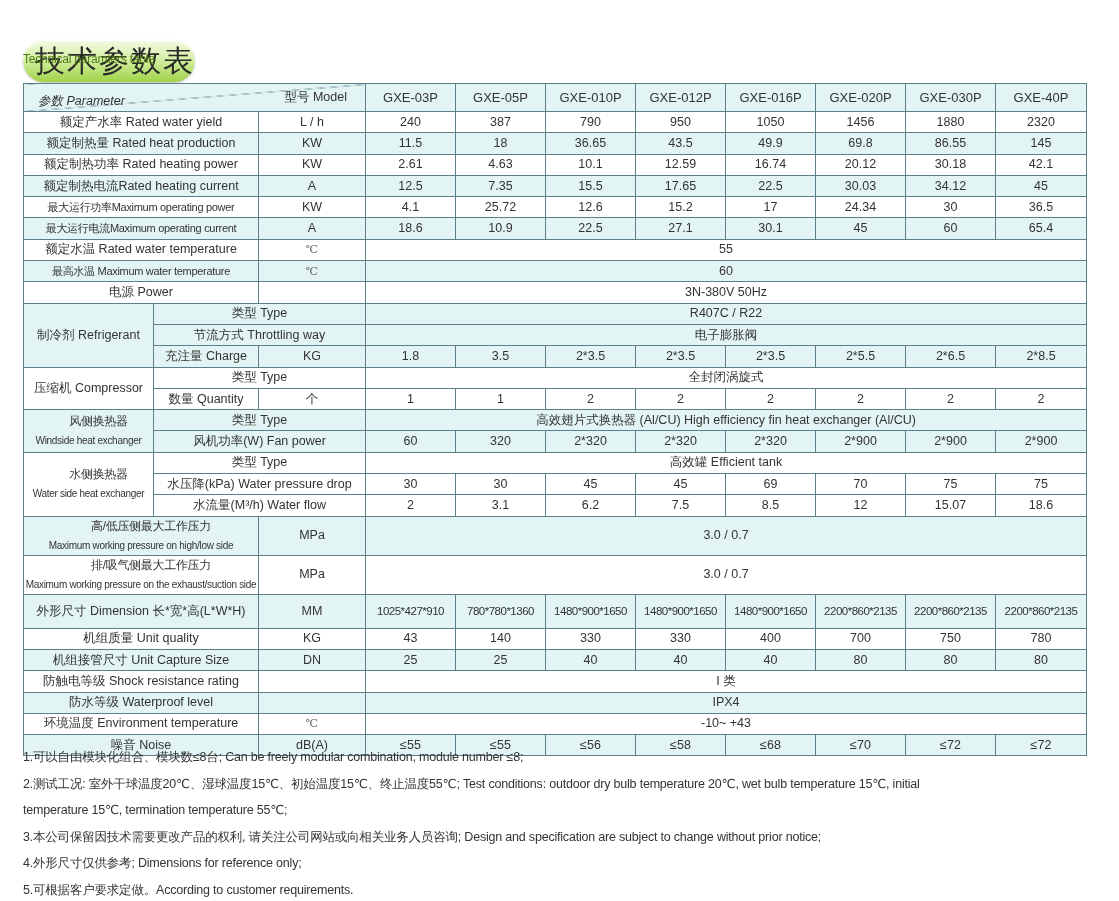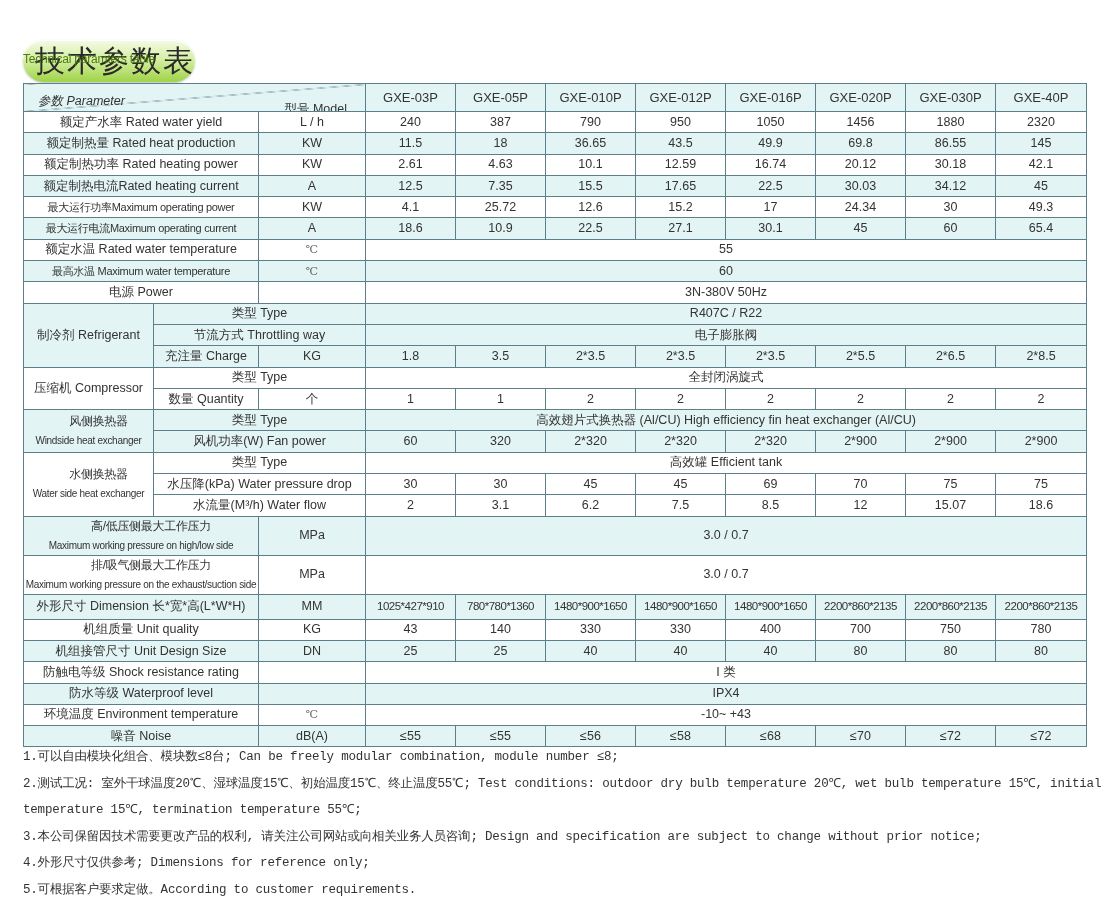--- a/index.html
+++ b/index.html
@@ -35,28 +35,28 @@
   td.small { font-size: 11px; letter-spacing: -0.3px; }
   td.tiny { font-size: 9.5px; line-height: 10px; letter-spacing: -0.4px; margin-top: 12px; }
   td.dim { font-size: 11.5px; letter-spacing: -0.5px; }
   td.two-line { line-height: 11px; font-size: 10px; letter-spacing: -0.3px; }
   td.two-line .cn { display: block; font-size: 12px; padding-left: 20px; }
   td.group { background: #e3f4f4; }
   td.diag {
     position: relative; text-align: left;
     background: linear-gradient(to bottom right, transparent calc(50% - 0.5px), #5c7f8a 50%, transparent calc(50% + 0.5px)), #e3f4f4 !important;
   }
-  td.diag .model-lbl { position: absolute; right: 18px; top: 16px; font-size: 12.5px; margin-left: 36px; }
+  td.diag .model-lbl { position: absolute; right: 18px; top: 4px; font-size: 12.5px; margin-left: 36px; }
   td.diag .param-lbl { position: absolute; left: 14px; bottom: 0px; font-size: 12.5px; font-style: italic; }
   .celsius { font-family: "DejaVu Serif", serif; font-size: 11px; color: #666; }
   .notes {
     position: absolute; left: 23px; top: 744px; width: 1080px;
     font-size: 12.5px; color: #333; line-height: 26.5px; letter-spacing: -0.2px;
   }
-  .notes p { margin: 0; font-family: Liberation Mono, monospace; }
+  .notes p { margin: 0; }
 </style>
 </head>
 <body>
 
 <div class="title-pill">
   <span>技术参数表</span>
 </div>
 <div class="subtitle">Technical paramters table</div>
 
 <table class="spec">
@@ -145,21 +145,21 @@
   <tr class="plain">
     <td colspan="2" class="small">最大运行功率Maximum operating power</td>
     <td>KW</td>
     <td>4.1</td>
     <td>25.72</td>
     <td>12.6</td>
     <td>15.2</td>
     <td>17</td>
     <td>24.34</td>
     <td>30</td>
-    <td>49.3</td>
+    <td>36.5</td>
   </tr>
 
   <tr class="alt">
     <td colspan="2" class="small">最大运行电流Maximum operating current</td>
     <td>A</td>
     <td>18.6</td>
     <td>10.9</td>
     <td>22.5</td>
     <td>27.1</td>
     <td>30.1</td>
@@ -288,21 +288,21 @@
 
   <tr class="plain" style="height:27px">
     <td colspan="2" class="two-line tiny" style="height:27px">
       <span class="cn">排/吸气侧最大工作压力</span>
       <span>Maximum working pressure on the exhaust/suction side</span>
     </td>
     <td>MPa</td>
     <td colspan="8">3.0 / 0.7</td>
   </tr>
 
-  <tr class="alt" style="height:25px">
+  <tr class="alt" style="height:34px">
     <td colspan="2">外形尺寸 Dimension 长*宽*高(L*W*H)</td>
     <td>MM</td>
     <td class="dim">1025*427*910</td>
     <td class="dim">780*780*1360</td>
     <td class="dim">1480*900*1650</td>
     <td class="dim">1480*900*1650</td>
     <td class="dim">1480*900*1650</td>
     <td class="dim">2200*860*2135</td>
     <td class="dim">2200*860*2135</td>
     <td class="dim">2200*860*2135</td>
@@ -315,21 +315,21 @@
     <td>140</td>
     <td>330</td>
     <td>330</td>
     <td>400</td>
     <td>700</td>
     <td>750</td>
     <td>780</td>
   </tr>
 
   <tr class="alt">
-    <td colspan="2">机组接管尺寸 Unit Design Size</td>
+    <td colspan="2">机组接管尺寸 Unit Capture Size</td>
     <td>DN</td>
     <td>25</td>
     <td>25</td>
     <td>40</td>
     <td>40</td>
     <td>40</td>
     <td>80</td>
     <td>80</td>
     <td>80</td>
   </tr>

